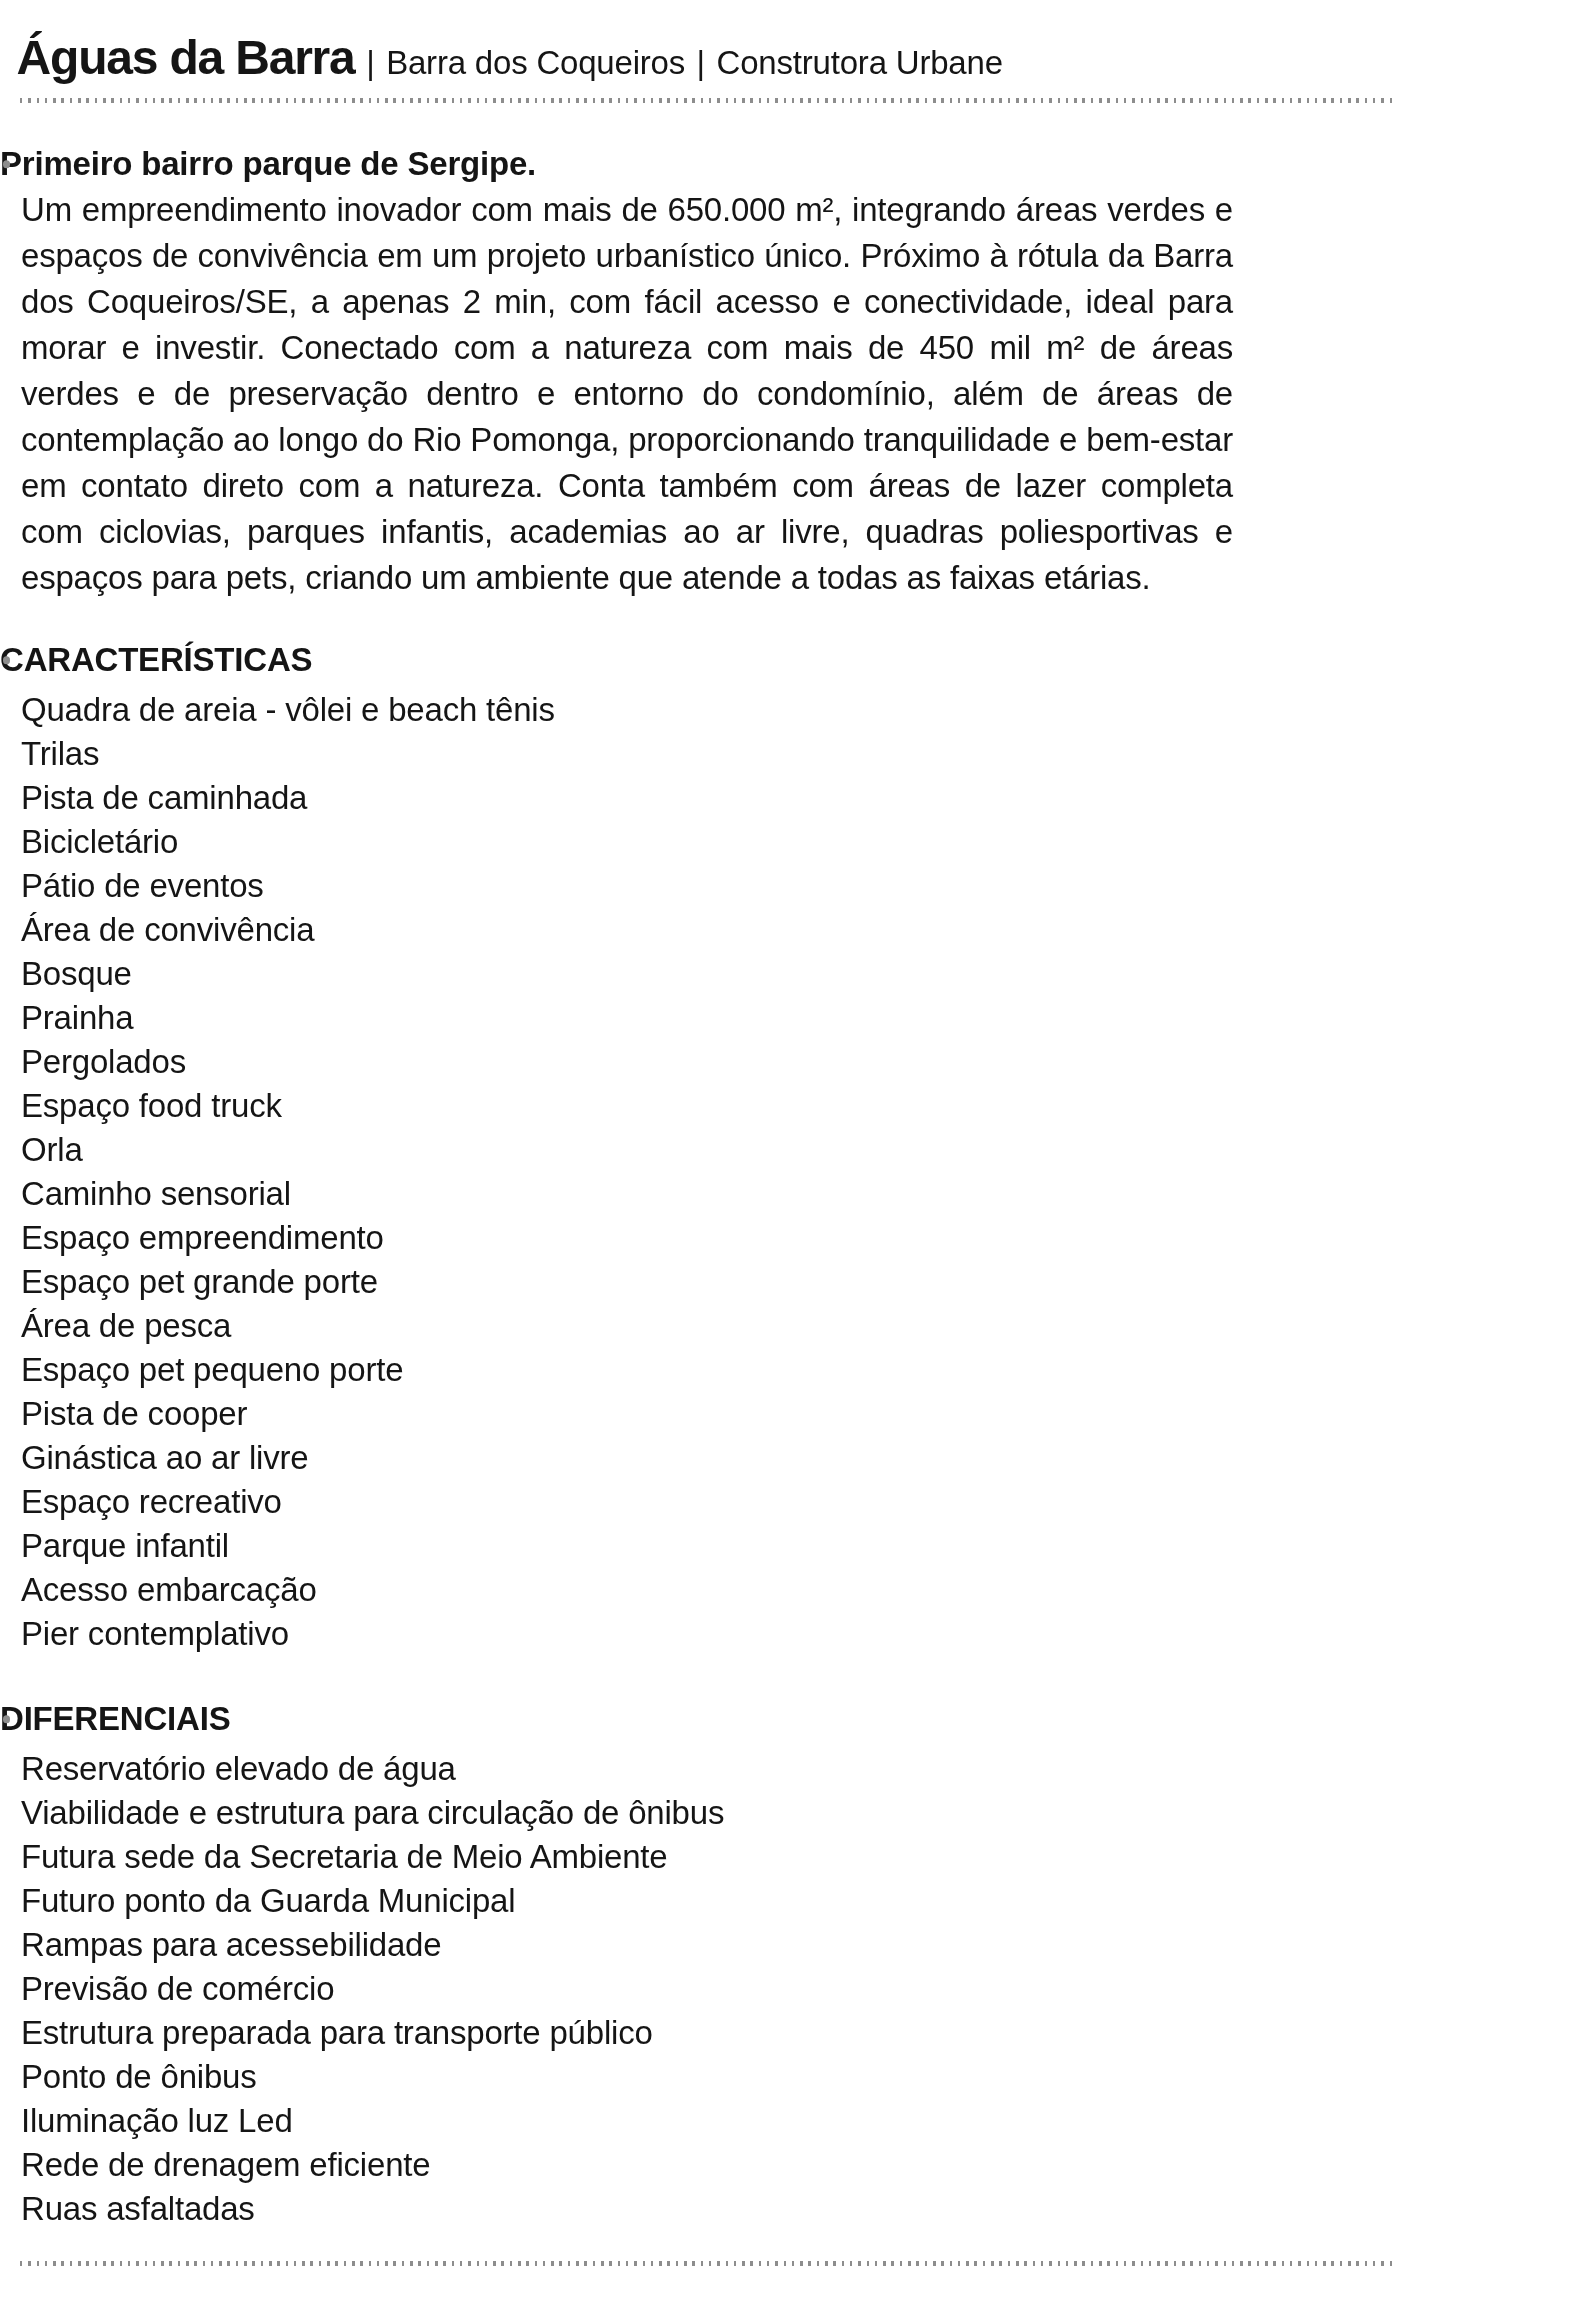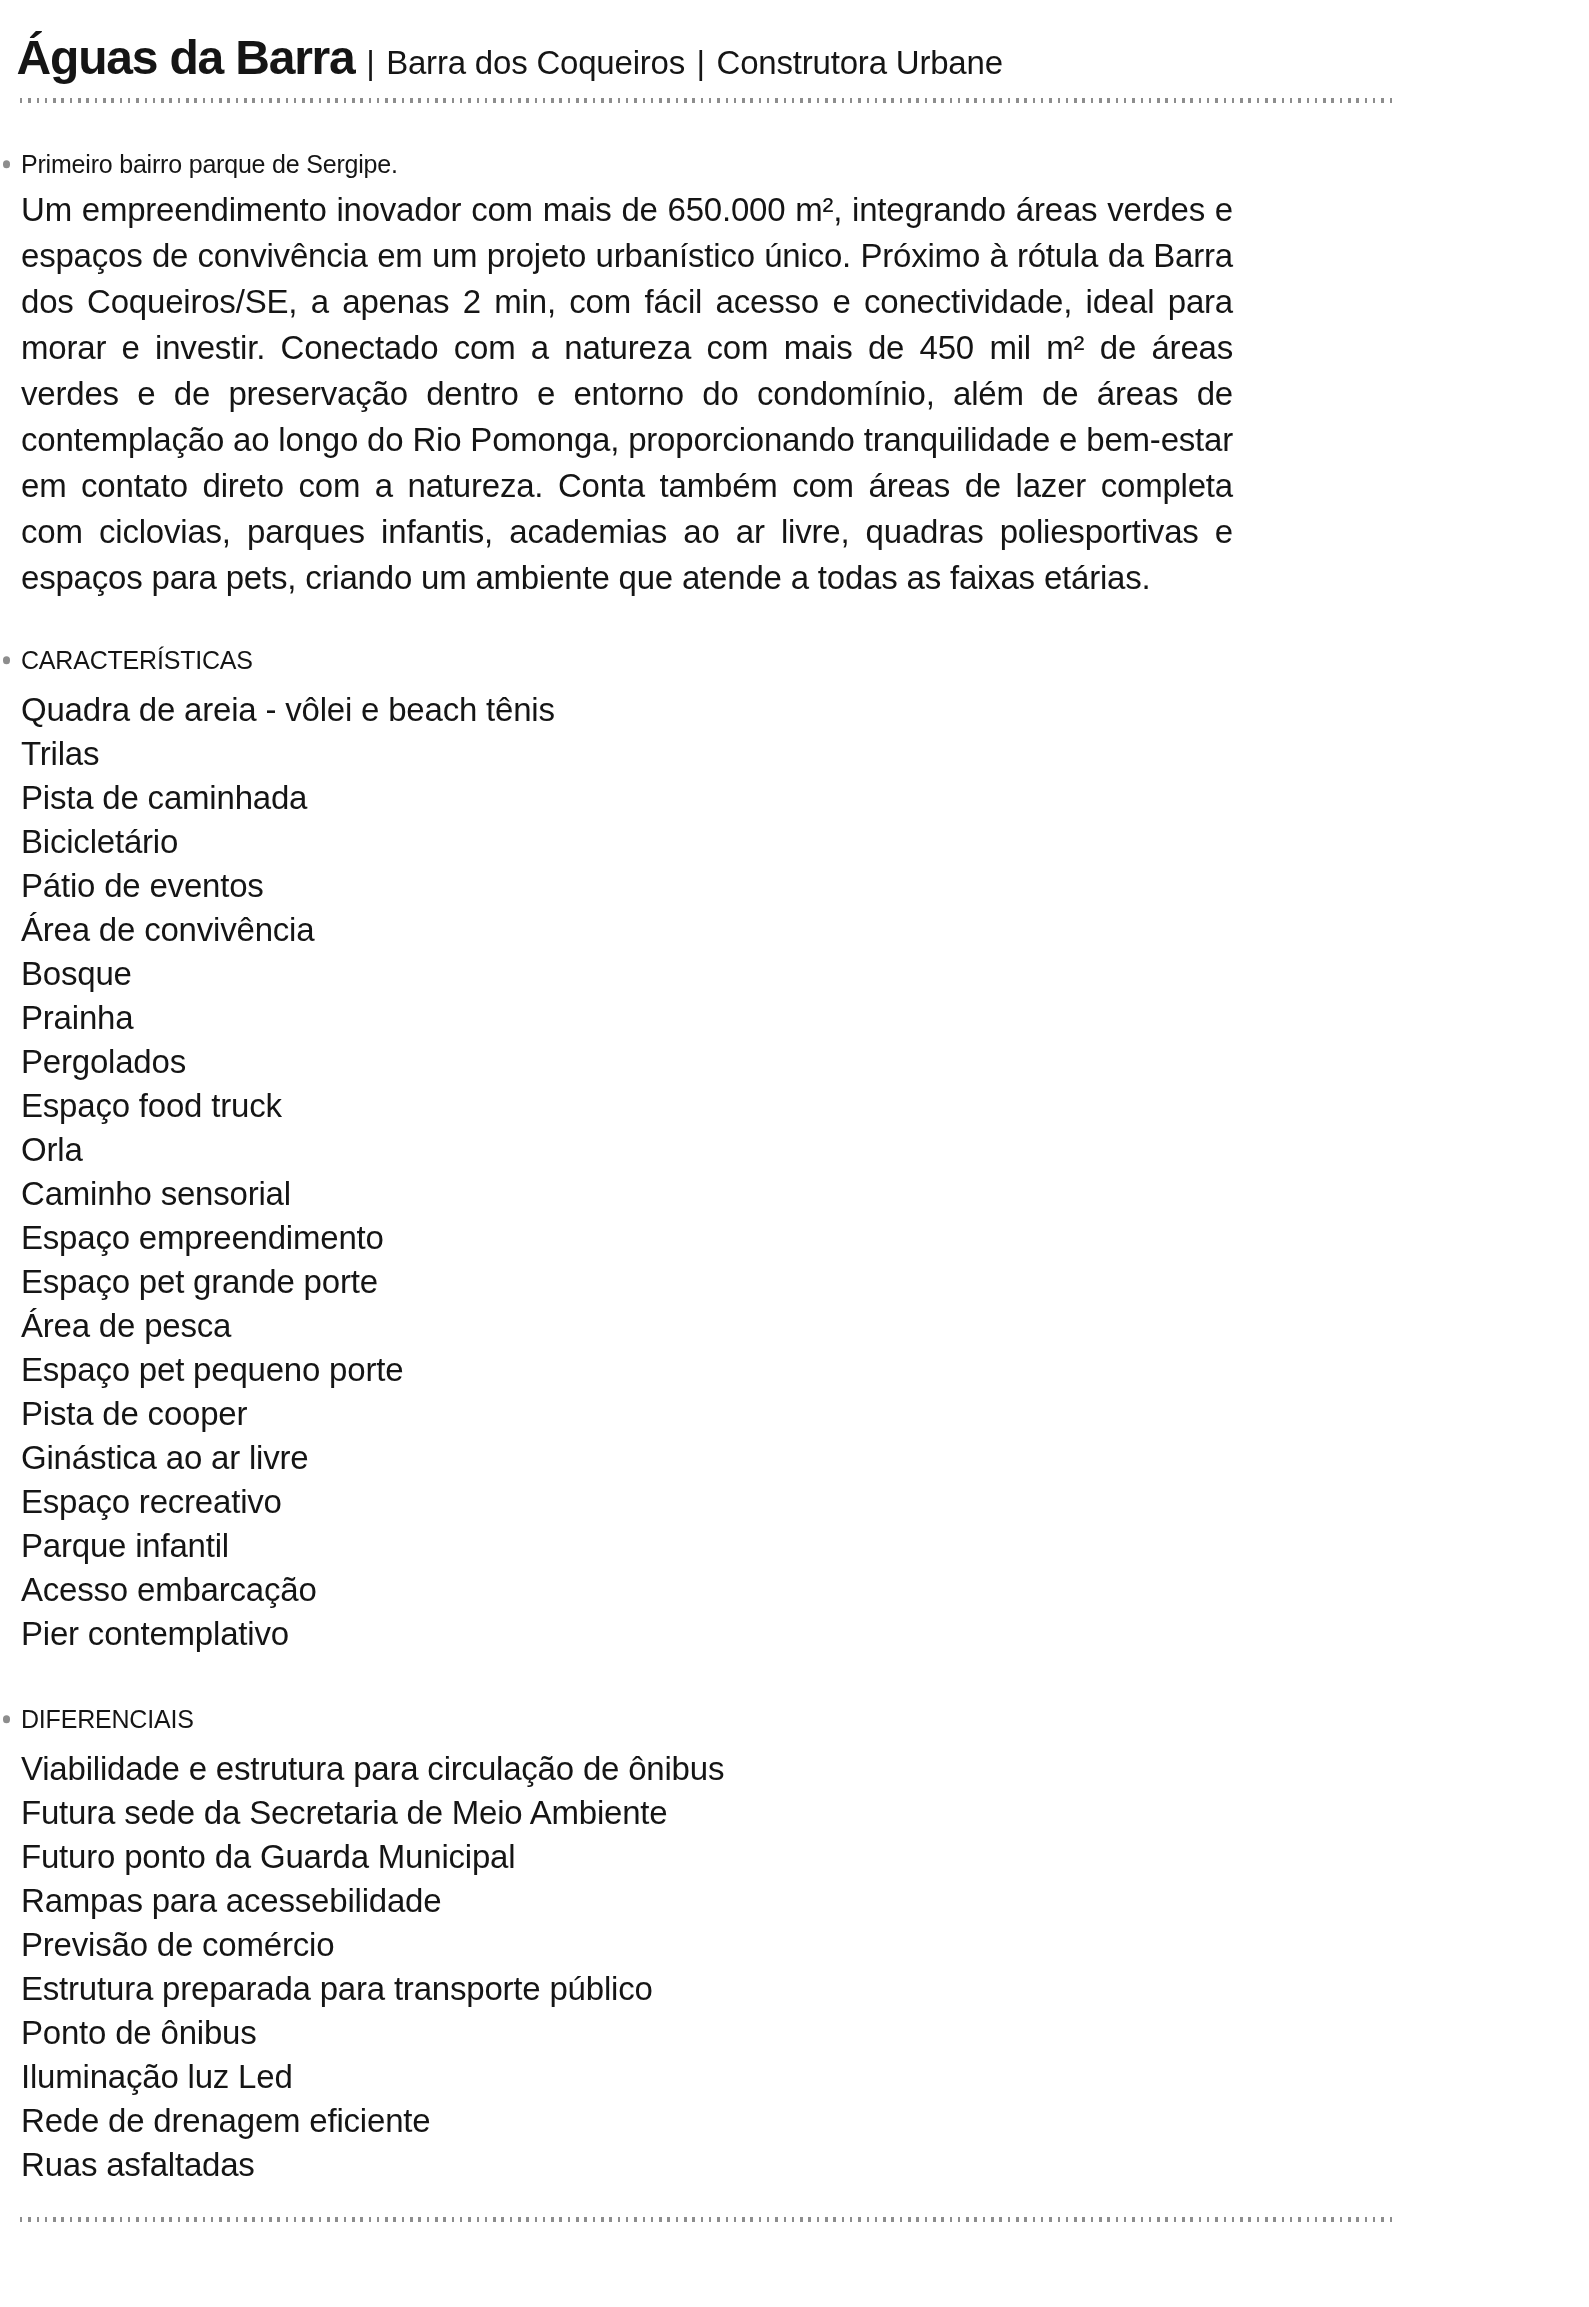--- a/index.html
+++ b/index.html
@@ -39,24 +39,23 @@
   }
   .rule {
     height: 5px;
     margin: 13.2px 21px 0 20px;
     background-image: repeating-linear-gradient(to right, var(--muted, #8d8d8d) 0 2.5px, transparent 2.5px 8.3px);
   }
   .rule.bottom { margin-top: 30px; }
   .intro { margin: 38px 181px 0 0; }
   .bullet-heading {
     position: relative;
-    font-size: 25px;
-    font-weight: 400;
+    font-size: 33px;
+    font-weight: 700;
     line-height: 46px;
-    padding-left: 21px;
   }
   .bullet-heading::before {
     content: "";
     position: absolute;
     left: 2.5px;
     top: 50%;
     transform: translateY(-50%);
     width: 7.5px;
     height: 7.5px;
     border-radius: 50%;
@@ -125,20 +124,21 @@
       <li>Espaço recreativo</li>
       <li>Parque infantil</li>
       <li>Acesso embarcação</li>
       <li>Pier contemplativo</li>
     </ul>
   </div>
 
   <div class="section second">
     <h2 class="bullet-heading">DIFERENCIAIS</h2>
     <ul>
+      <li>Reservatório elevado de água</li>
       <li>Viabilidade e estrutura para circulação de ônibus</li>
       <li>Futura sede da Secretaria de Meio Ambiente</li>
       <li>Futuro ponto da Guarda Municipal</li>
       <li>Rampas para acessebilidade</li>
       <li>Previsão de comércio</li>
       <li>Estrutura preparada para transporte público</li>
       <li>Ponto de ônibus</li>
       <li>Iluminação luz Led</li>
       <li>Rede de drenagem eficiente</li>
       <li>Ruas asfaltadas</li>

